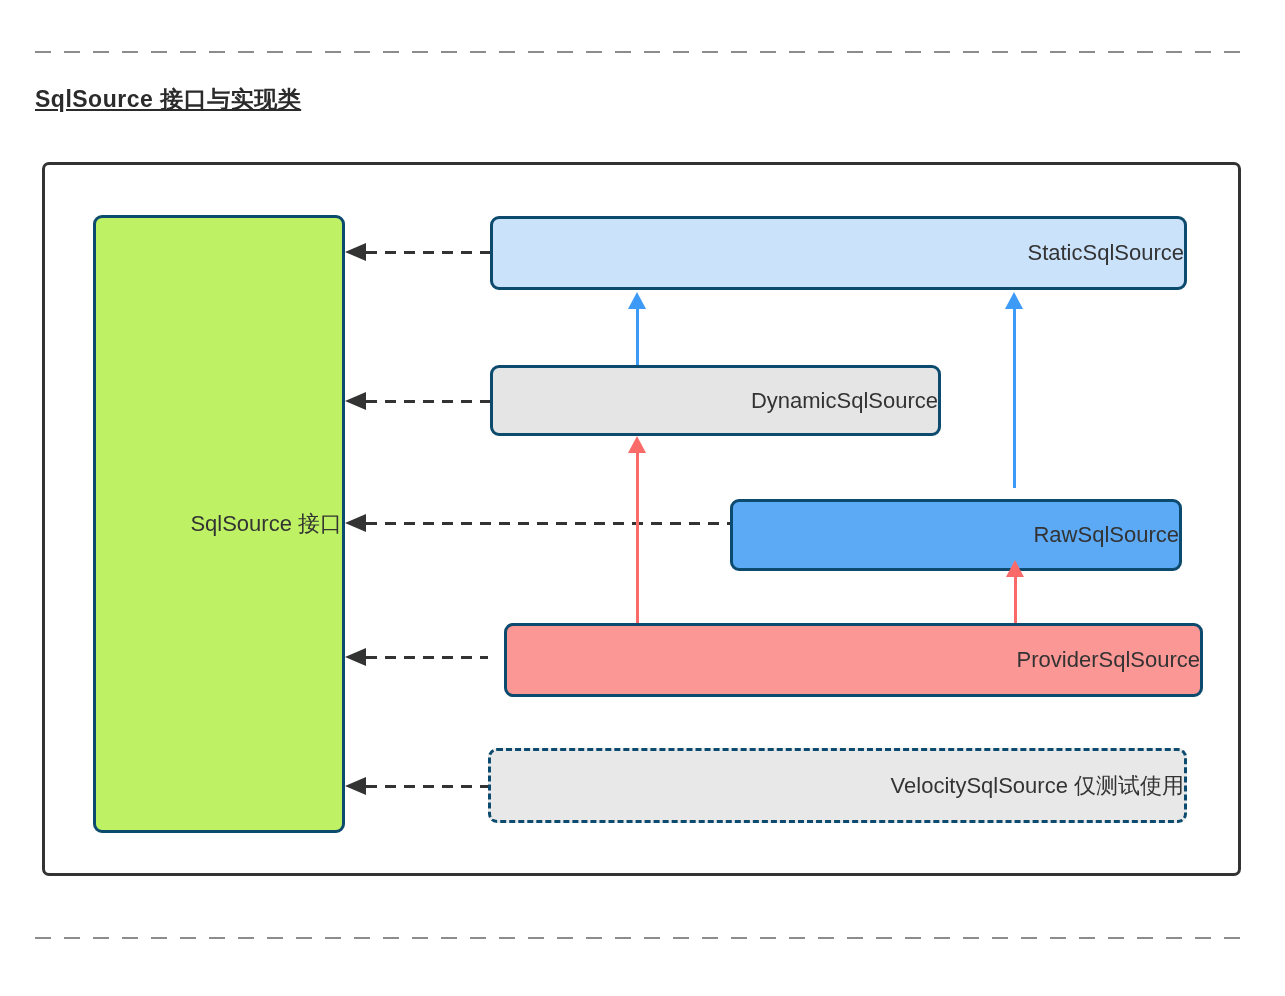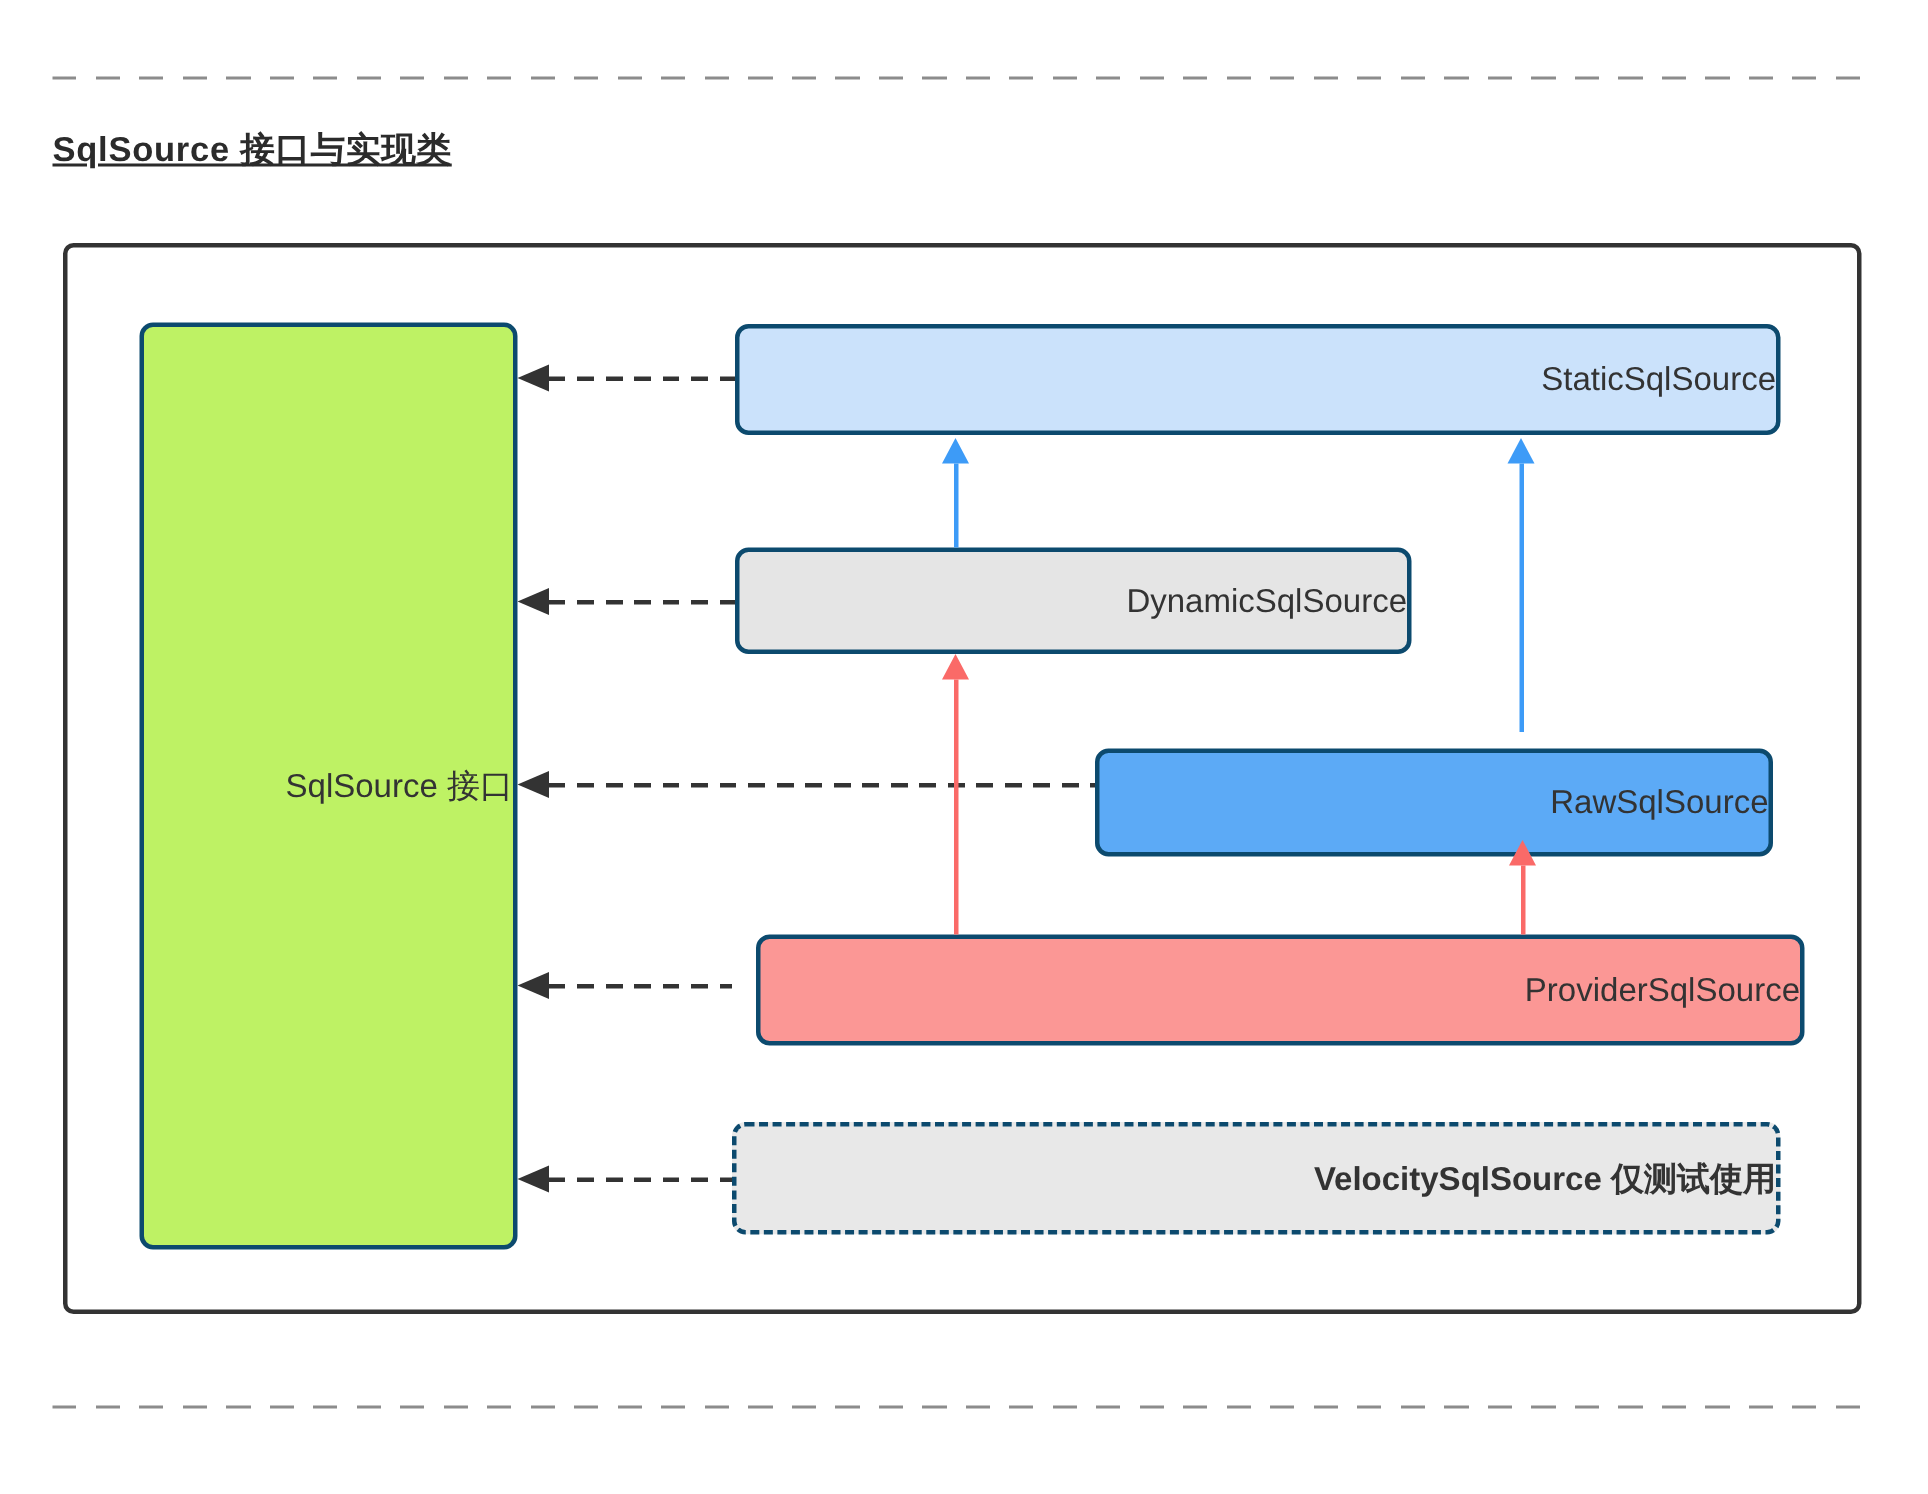--- a/index.html
+++ b/index.html
@@ -27,21 +27,21 @@
   .node {
     position:absolute; display:flex; align-items:center; justify-content:flex-end;
     border:3px solid #0c4a6e; border-radius:9px;
     font-size:22px; color:#333;
   }
   .node-interface { left:93px;  top:215px; width:252px; height:618px; background:#bef264; }
   .node-static    { left:490px; top:216px; width:697px; height:74px;  background:#cbe2fb; }
   .node-dynamic   { left:490px; top:365px; width:451px; height:71px;  background:#e5e5e5; }
   .node-raw       { left:730px; top:488px; width:452px; height:72px;  background:#5caaf6;margin-top:11px; }
   .node-provider  { left:488px; top:623px; width:699px; height:74px;  background:#fb9795;margin-left:16px; }
-  .node-velocity  { left:488px; top:748px; width:699px; height:75px;  background:#e8e8e8; border-style:dashed;font-weight:bold; }
+  .node-velocity  { left:488px; top:748px; width:699px; height:75px;  background:#e8e8e8; border-style:dashed; }
 
   
   .impl-arrow {
     position:absolute; height:22px; transform:translateY(-11px);
     display:flex; align-items:center;
   }
   .impl-arrow .head {
     width:0; height:0; flex:0 0 auto;
     border-top:9px solid transparent; border-bottom:9px solid transparent;
     border-right:21px solid #333;

